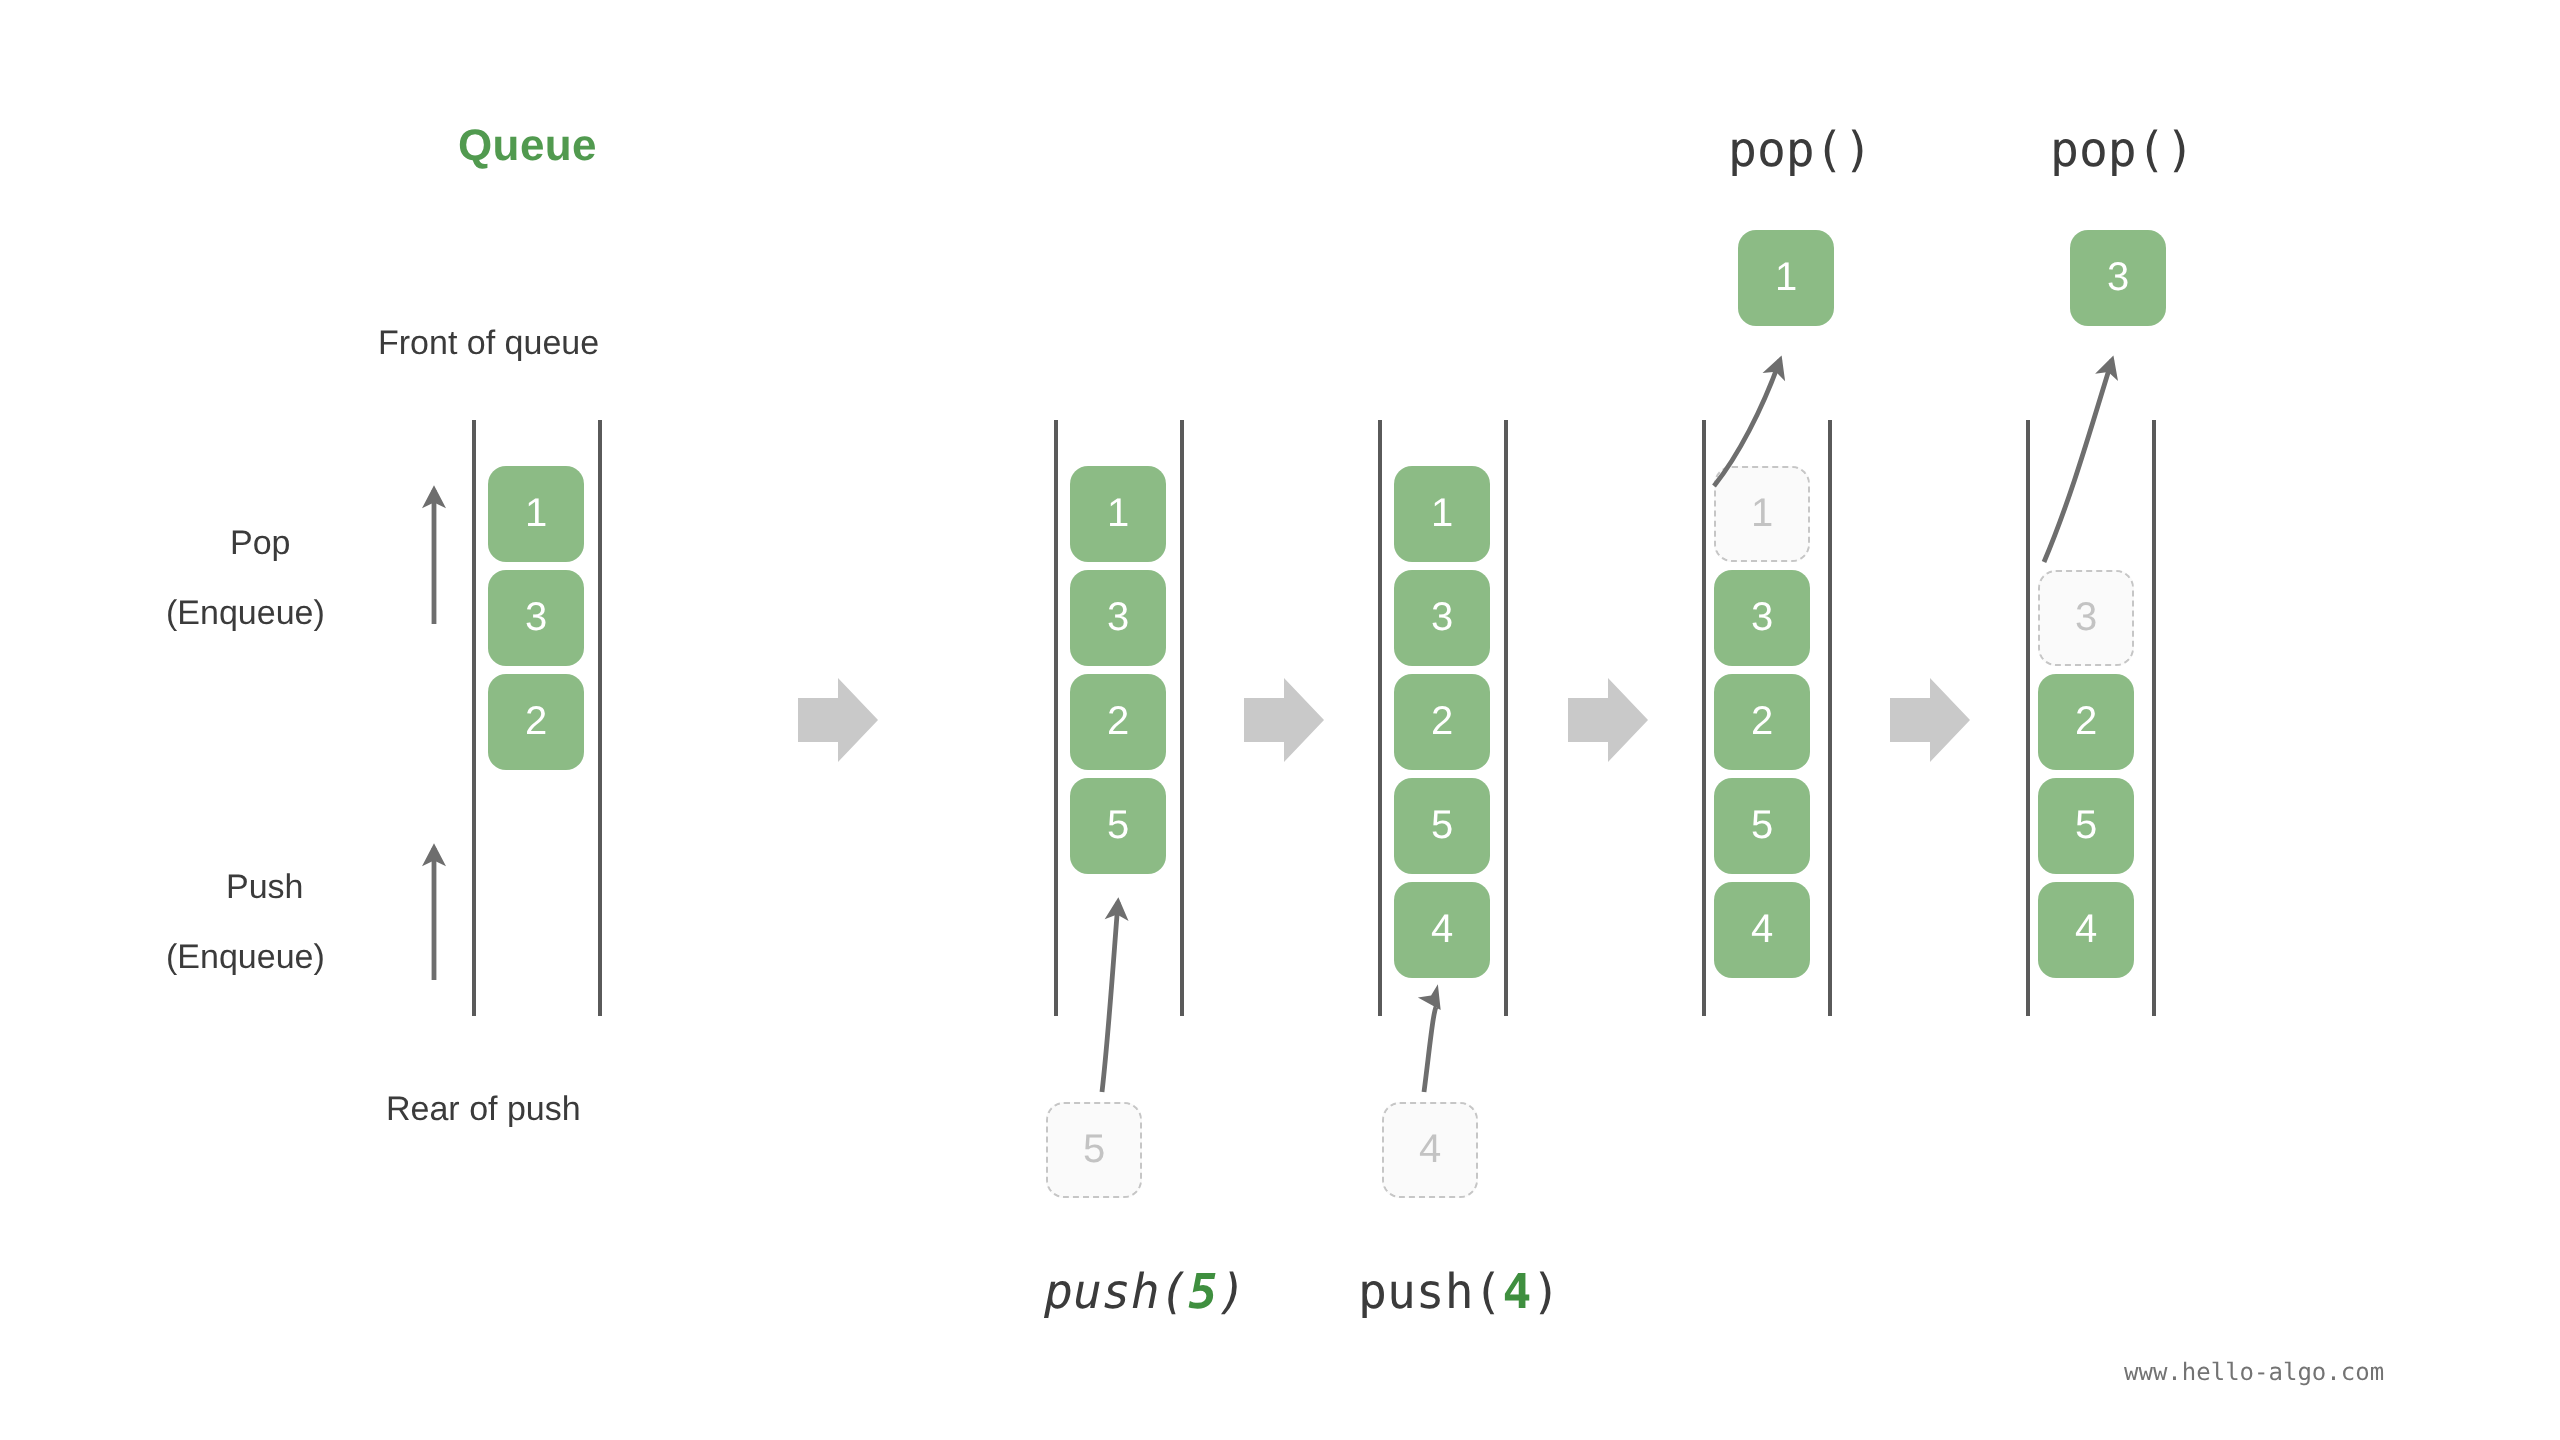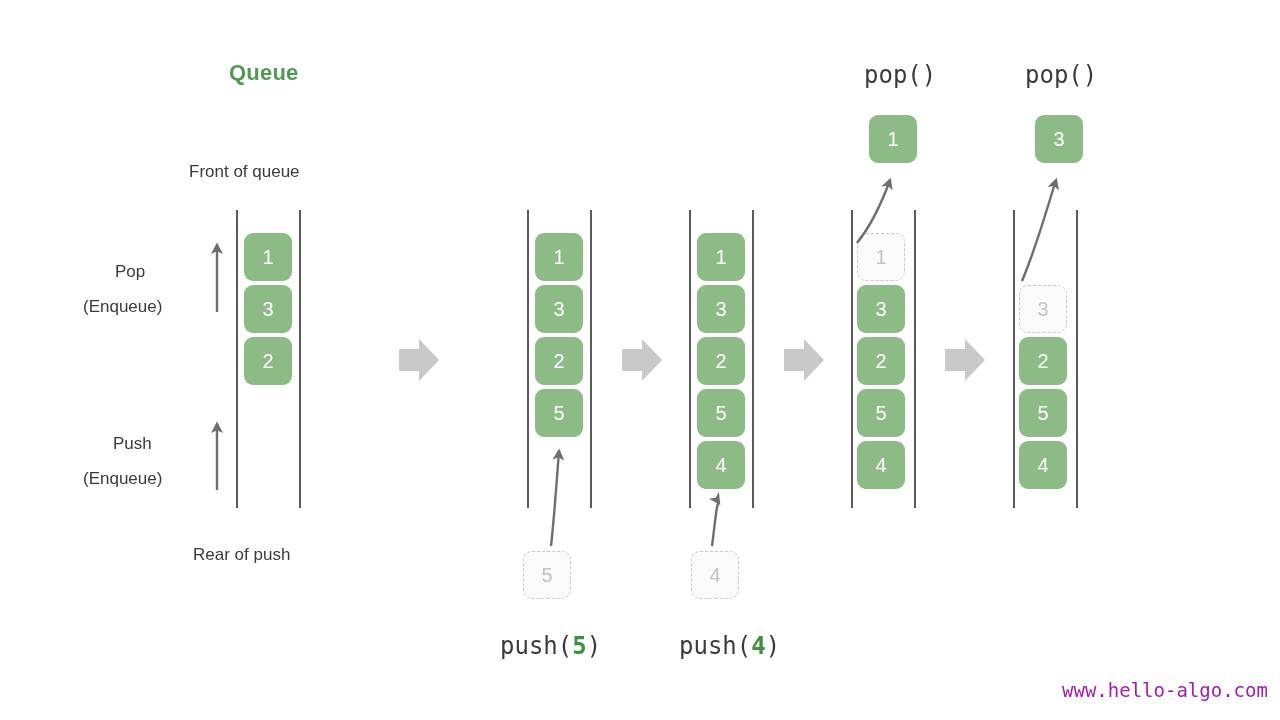--- a/index.html
+++ b/index.html
@@ -45,22 +45,22 @@
   }
   .mono-label {
     font-family: "DejaVu Sans Mono", "Liberation Mono", monospace;
     font-size: 24px;
     color: #3b3b3b;
     white-space: nowrap;
   }
   .mono-label .arg { color: #3f8f3f; font-weight: bold; }
   .watermark {
     font-family: "DejaVu Sans Mono", "Liberation Mono", monospace;
-    font-size: 19px;
-    color: #a21caf;
+    font-size: 12px;
+    color: #737373;
     white-space: nowrap;
   }
 
   
   .rail {
     position: absolute;
     width: 1.6px;
     background: #5a5a5a;
   }
 
@@ -120,21 +120,21 @@
   <div class="rail" style="left:527px; top:210px; height:298px;"></div>
   <div class="rail" style="left:590px; top:210px; height:298px;"></div>
 
   <div class="box" style="left:535px; top:233px;">1</div>
   <div class="box" style="left:535px; top:285px;">3</div>
   <div class="box" style="left:535px; top:337px;">2</div>
   <div class="box" style="left:535px; top:389px;">5</div>
 
   <div class="box ghost" style="left:523px; top:551px;">5</div>
 
-  <div class="abs mono-label" style="left:500px; top:632px;"><span>push</span>(<span class="arg">5</span>)</div>
+  <div class="abs mono-label" style="left:522px; top:632px;font-style:italic;"><span>push</span>(<span class="arg">5</span>)</div>
 
   <div class="rail" style="left:689px; top:210px; height:298px;"></div>
   <div class="rail" style="left:752px; top:210px; height:298px;"></div>
 
   <div class="box" style="left:697px; top:233px;">1</div>
   <div class="box" style="left:697px; top:285px;">3</div>
   <div class="box" style="left:697px; top:337px;">2</div>
   <div class="box" style="left:697px; top:389px;">5</div>
   <div class="box" style="left:697px; top:441px;">4</div>
 

